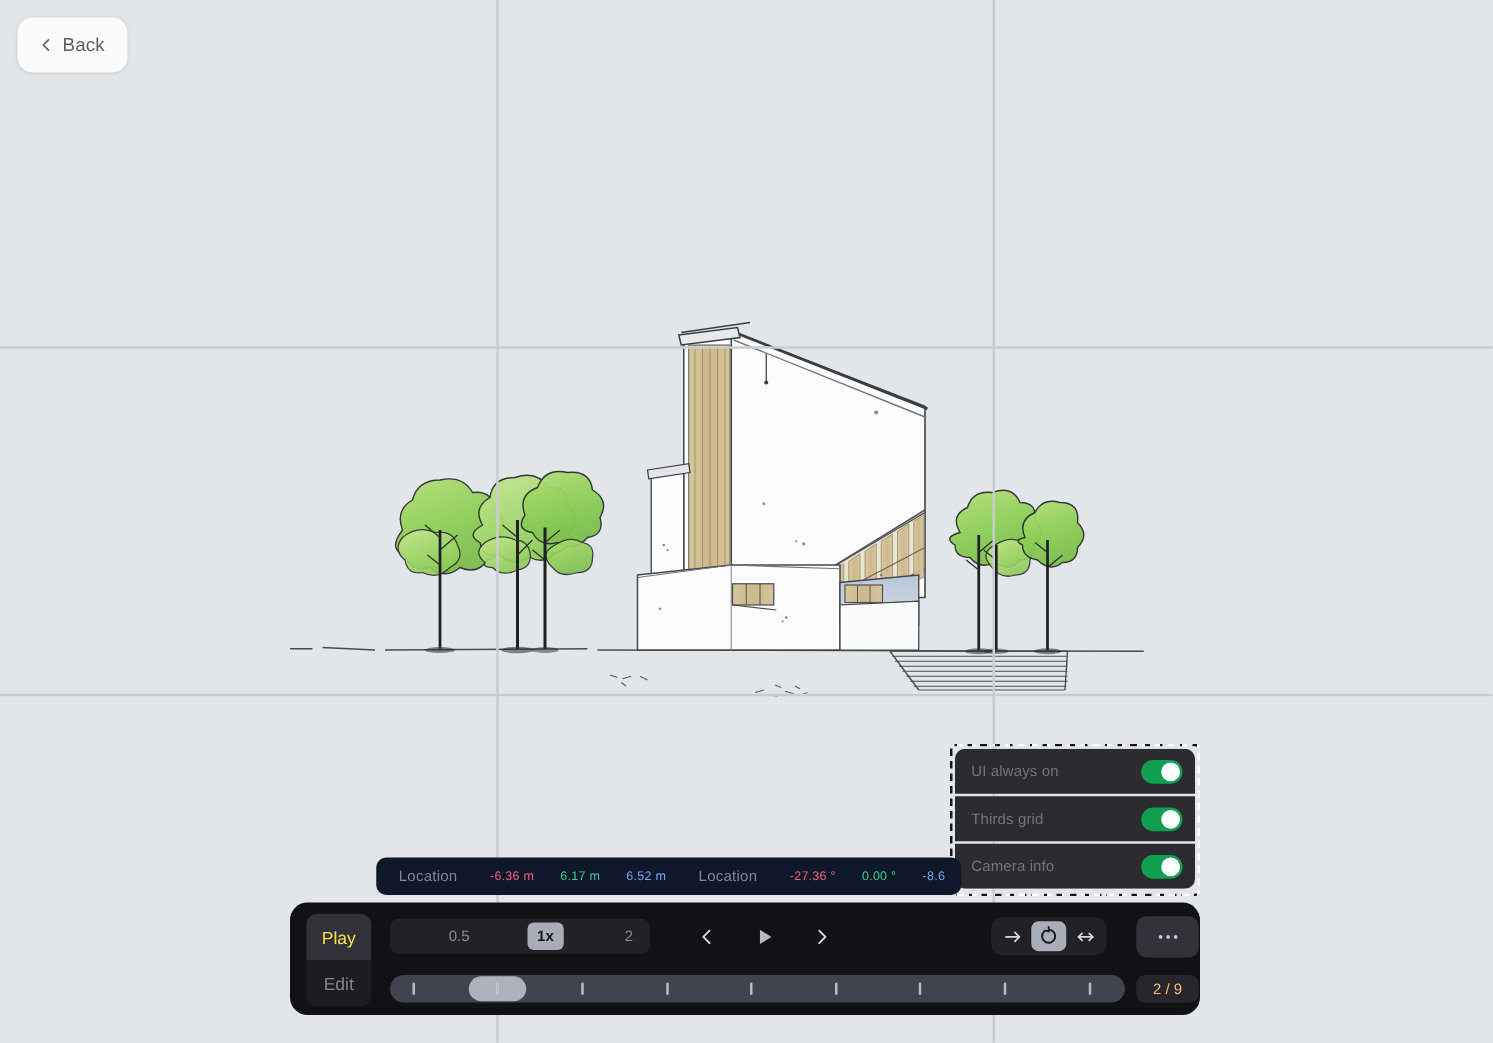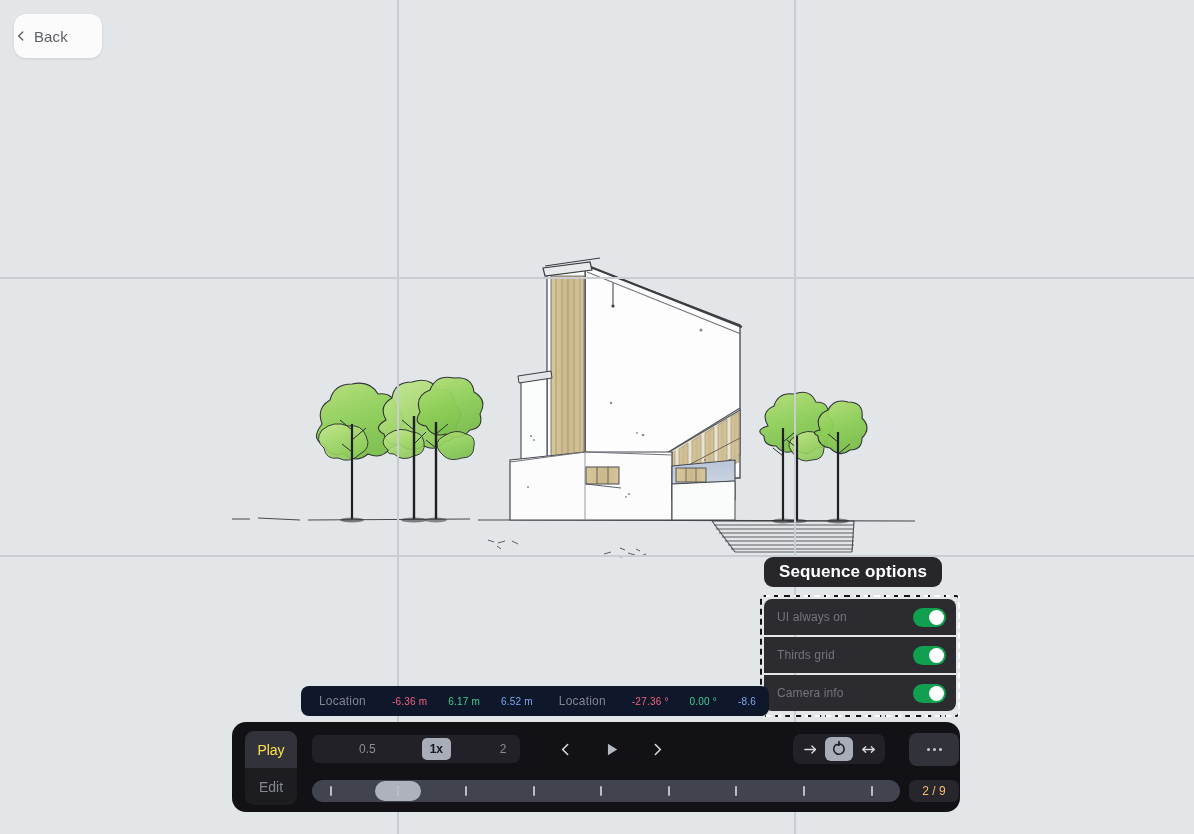--- a/index.html
+++ b/index.html
@@ -19,20 +19,21 @@
   #gv2 { left: 794px; }
   #gh1 { top: 277px; }
   #gh2 { top: 555px; }
 
   
   #back-btn {
     position: absolute; left: 14px; top: 14px;
     width: 88px; height: 44px;
     background: #fbfbfc; border-radius: 12px;
     display: flex; align-items: center; gap: 6px;
+    padding-left: 16px;
     box-shadow: 0 1px 3px rgba(0,0,0,.10);
     cursor: pointer;
   }
   #back-btn .lbl { font-size: 15px; color: #5c6066; letter-spacing: .1px; }
   .chev { width: 14px; height: 14px; display: block; }
 
   
   #scene { position: absolute; inset: 0; }
   #scene svg { position: absolute; left: 0; top: 0; }
 
@@ -363,21 +364,20 @@
 
   <div id="back-btn">
     <span>
       <svg class="chev" viewBox="0 0 24 24" fill="none" stroke="#5c6066" stroke-width="2.4" stroke-linecap="round" stroke-linejoin="round">
           <polyline points="15 5 8 12 15 19"></polyline>
         </svg>
     </span>
     <span class="lbl">Back</span>
   </div>
 
-  <div id="seq-tooltip">Sequence options</div>
 
   <div id="options-wrap">
     <div id="options-panel">
 
       <div class="opt-row">
         <span class="opt-label">UI always on</span>
         <span class="toggle">
             <i class="knob"></i>
           </span>
       </div>

